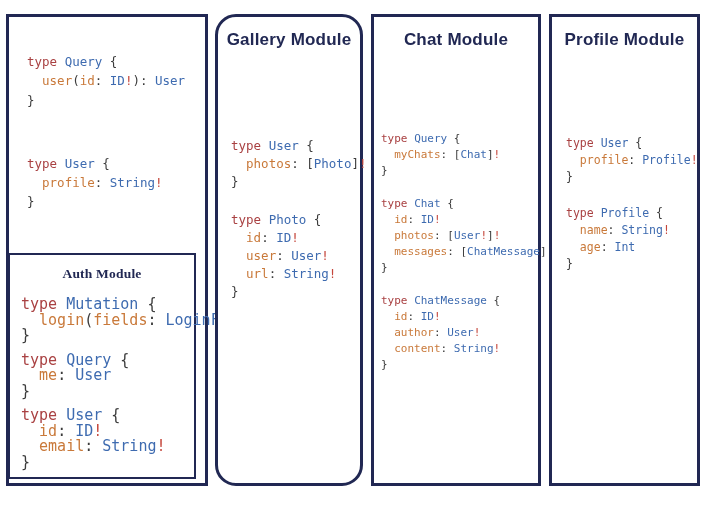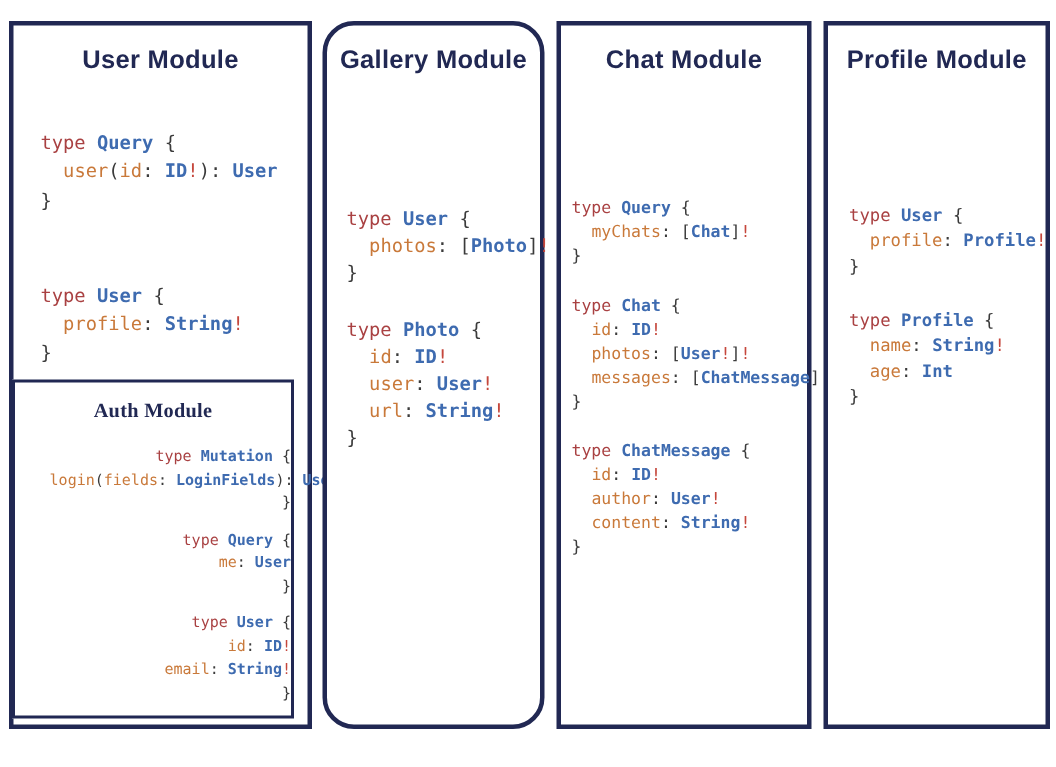--- a/index.html
+++ b/index.html
@@ -66,39 +66,37 @@
   }
   .sub-panel .panel-title {
     padding-top:9px;
     font-size:13.5px;
     line-height:19px;
     font-family:Liberation Serif, serif;
   }
   .sub-panel .code-area {
     margin-top:14px;
     padding-left:11px;
-    font-size:10px;
-    text-align:right;
+    font-size:15px;
     --block-gap:9px;
   }
   .sub-panel .code-area .code-line { line-height:15.5px; }
 
   .tok-kw    { color:var(--keyword,#a94142); }
-  .tok-type  { color:var(--type_name,#3e6bb0);font-weight:bold; }
+  .tok-type  { color:var(--type_name,#3e6bb0); }
   .tok-field { color:var(--field_name,#c9793a); }
   .tok-punct { color:var(--punctuation,#3b3b3b); }
   .tok-bang  { color:var(--non_null_bang,#c5473c); }
 </style>
 </head>
 <body>
 
 <div id="canvas">
 
   <div class="panel panel-1">
-    <div class="panel-title">User Module</div>
     <div class="code-area">
         <div class="code-block">
           <div class="code-line"><span class="tok-kw">type</span><span class="tok-punct"> </span><span class="tok-type">Query</span><span class="tok-punct"> {</span></div>
           <div class="code-line"><span class="tok-punct">  </span><span class="tok-field">user</span><span class="tok-punct">(</span><span class="tok-field">id</span><span class="tok-punct">: </span><span class="tok-type">ID</span><span class="tok-bang">!</span><span class="tok-punct">): </span><span class="tok-type">User</span></div>
           <div class="code-line"><span class="tok-punct">}</span></div>
         </div>
         <div class="code-block">
           <div class="code-line"><span class="tok-kw">type</span><span class="tok-punct"> </span><span class="tok-type">User</span><span class="tok-punct"> {</span></div>
           <div class="code-line"><span class="tok-punct">  </span><span class="tok-field">profile</span><span class="tok-punct">: </span><span class="tok-type">String</span><span class="tok-bang">!</span></div>
           <div class="code-line"><span class="tok-punct">}</span></div>

